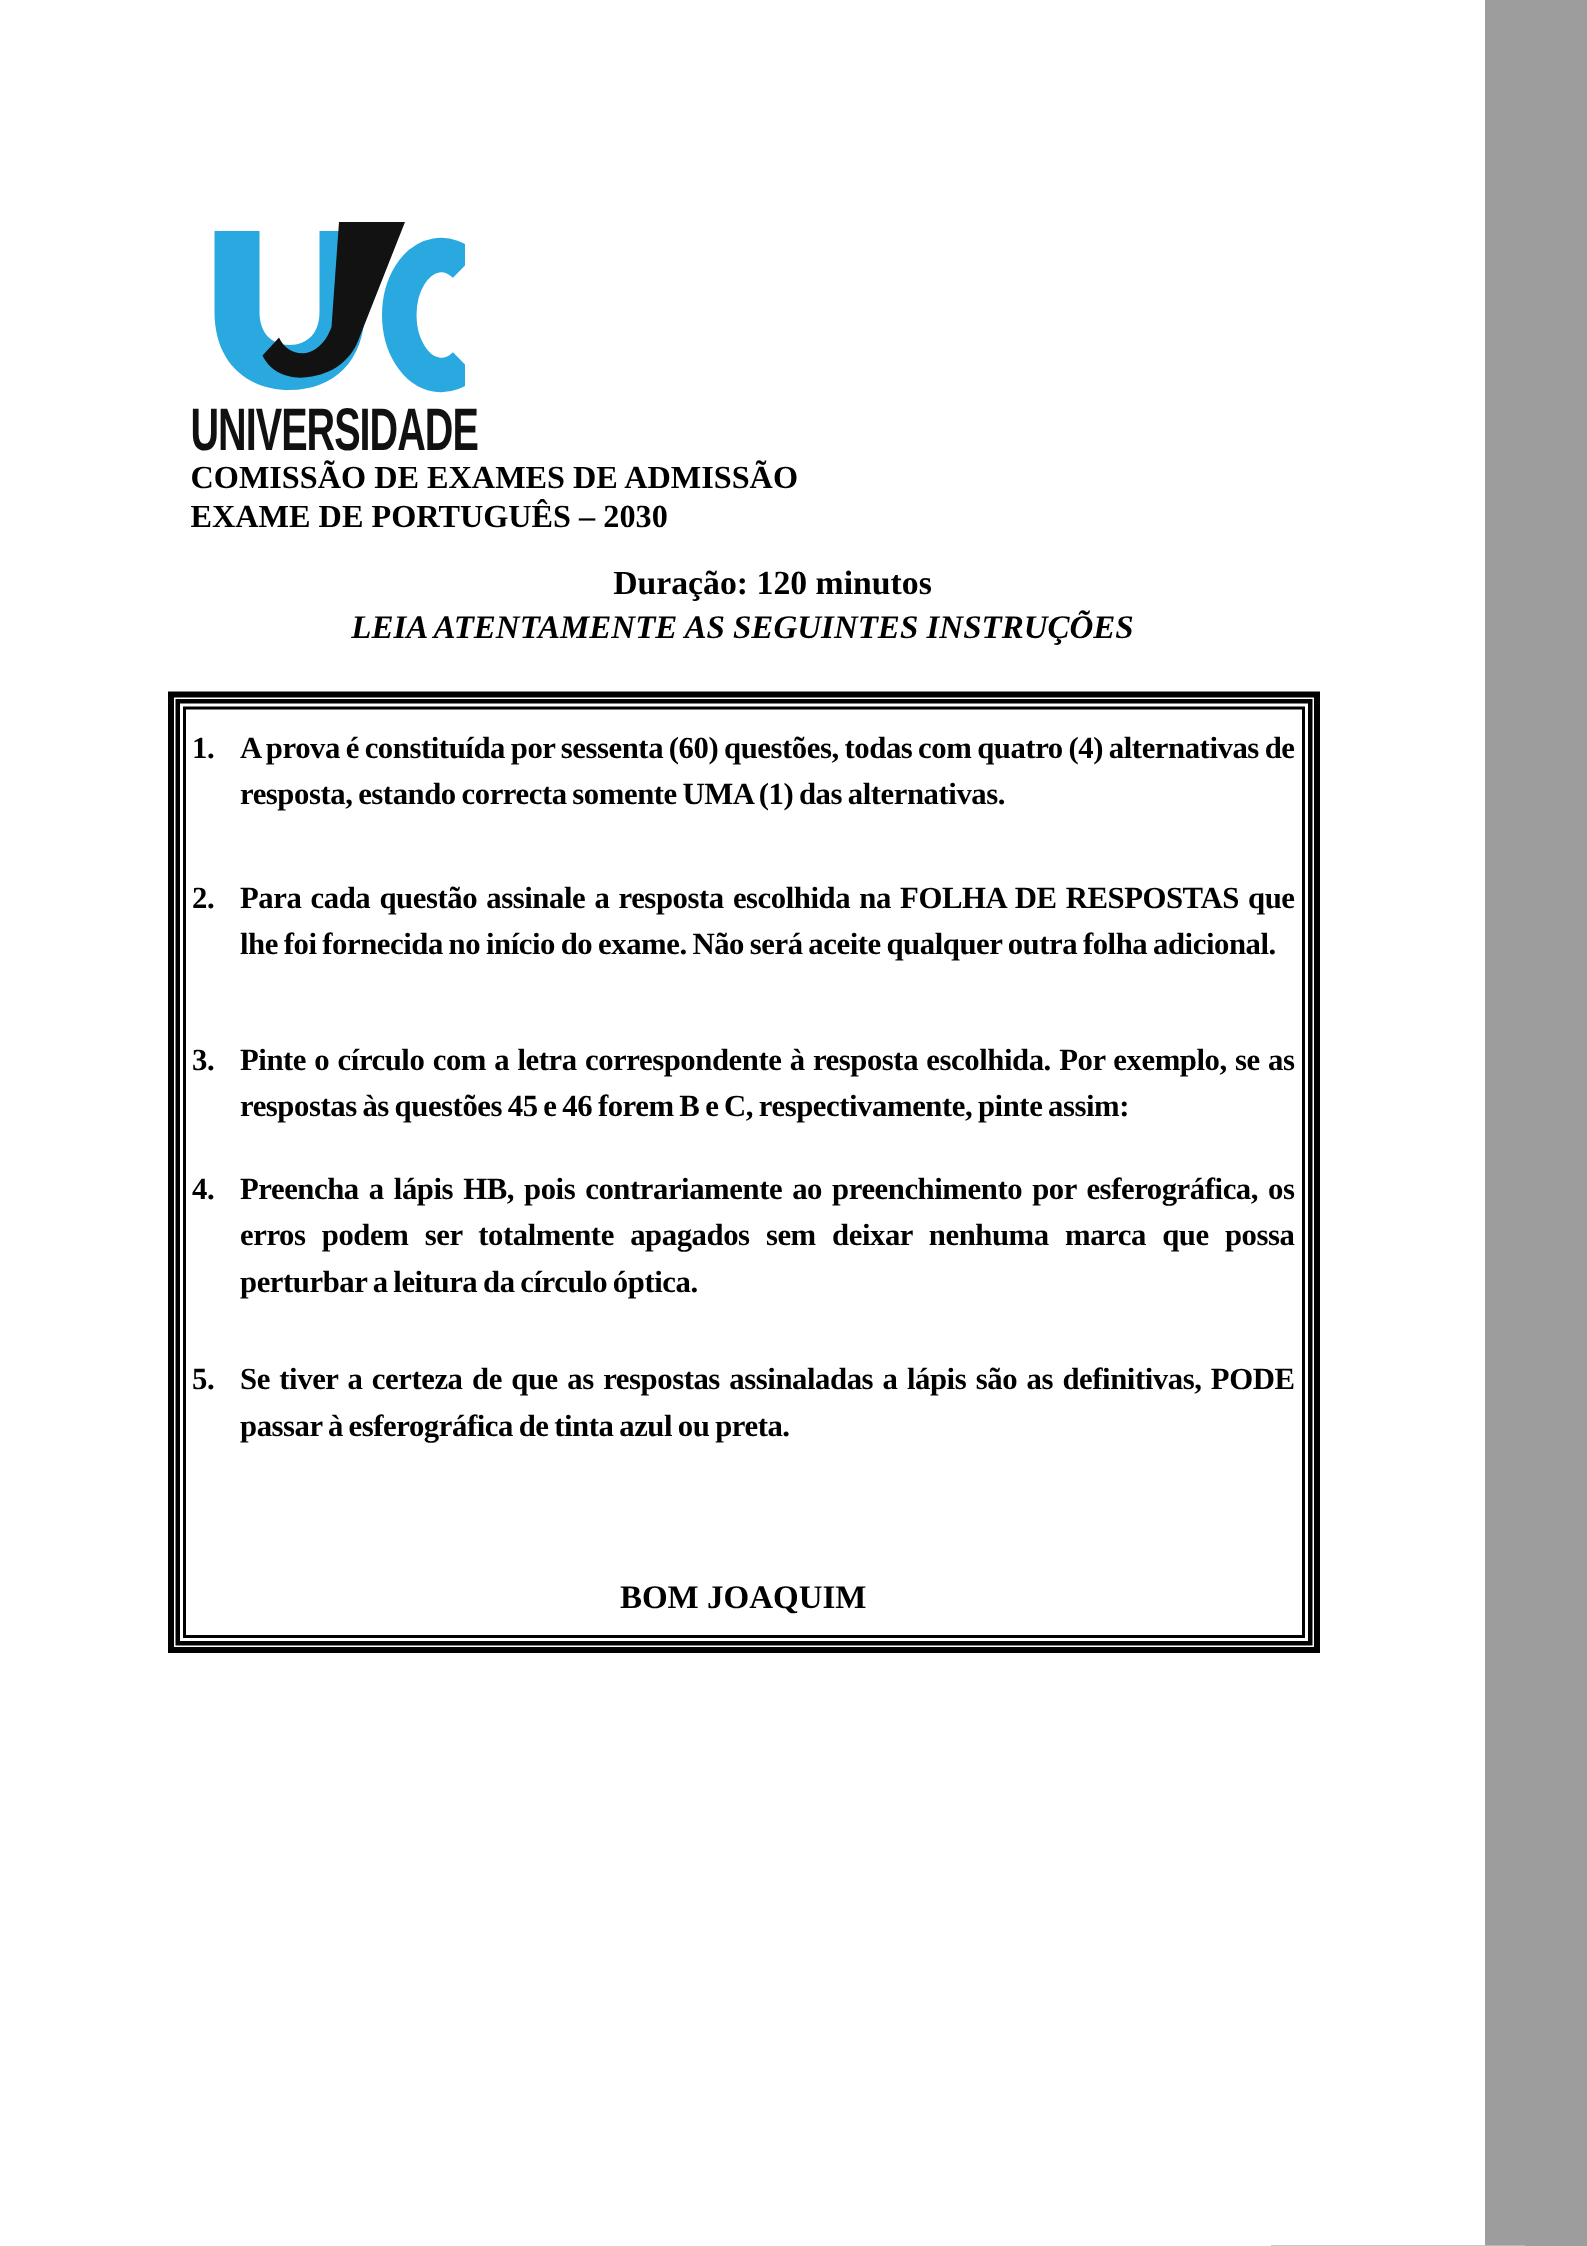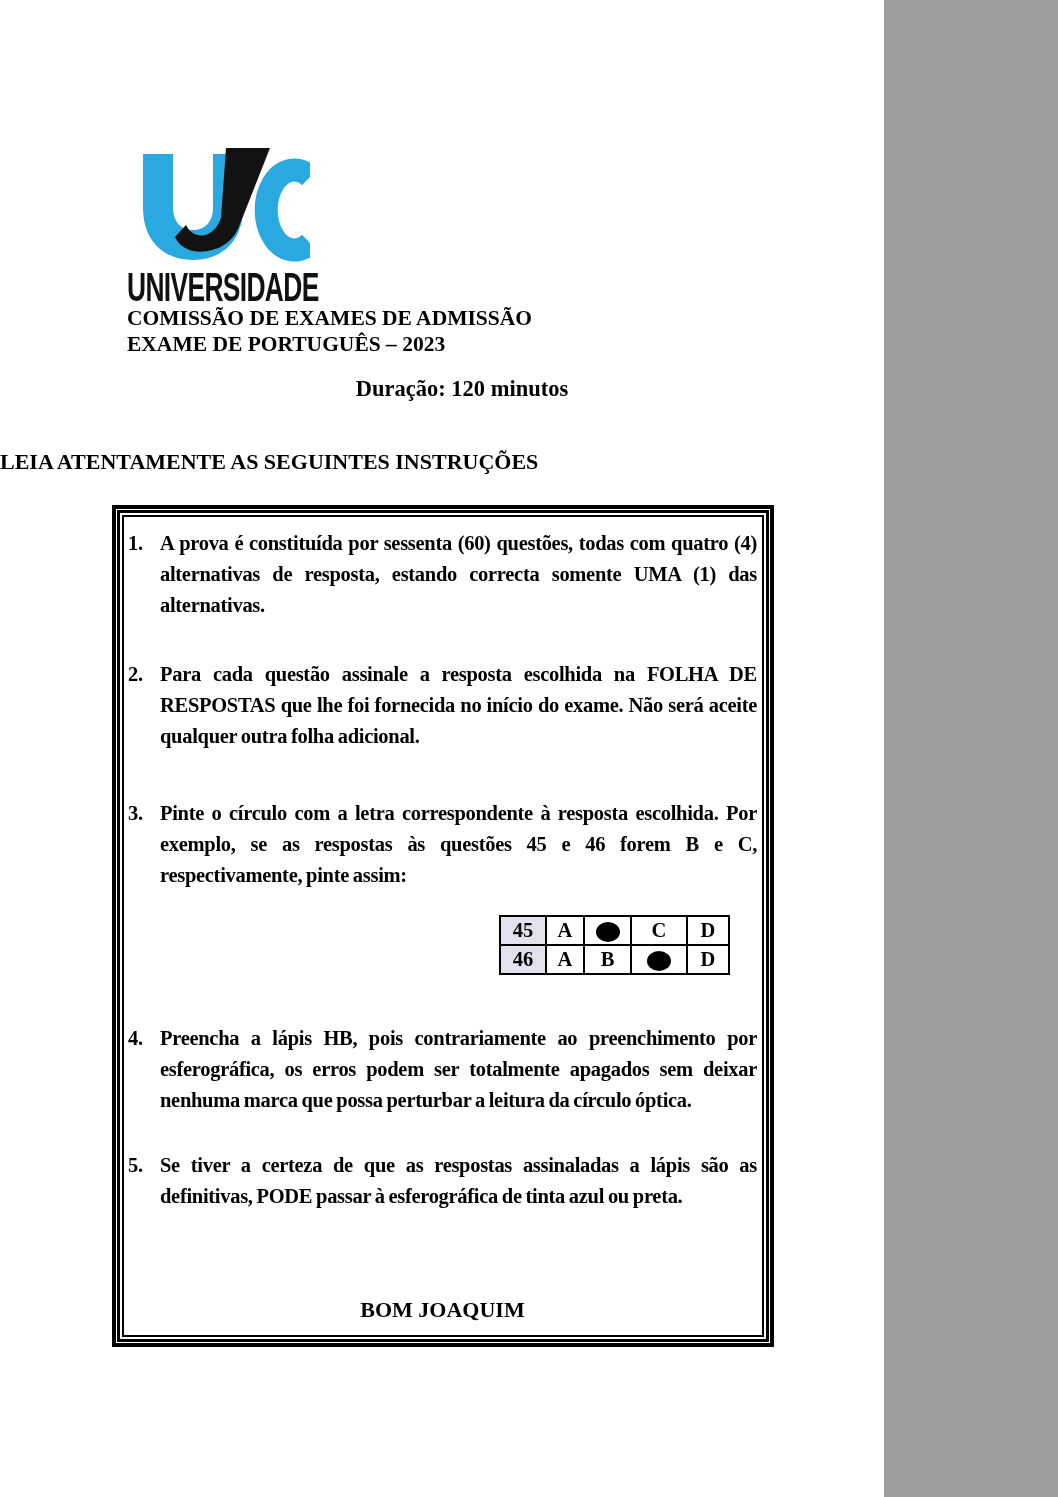--- a/index.html
+++ b/index.html
@@ -1,19 +1,19 @@
 <!DOCTYPE html>
 <html><head>
 <meta charset="utf-8">
 <style>
   * { margin:0; padding:0; box-sizing:border-box; }
   html,body { background:#9d9d9d; }
   .page {
     position:relative;
-    width:884px; height:1497px;
+    width:990px; height:1497px;
     background:#ffffff;
     overflow:hidden;
     font-family:"Liberation Serif", serif;
     color:#000;
   }
   .doc-header { padding-top:146px; }
   .logo-svg { display:block; margin-left:138px; }
   .wordmark1 {
     margin-left:127px; margin-top:3px;
     font-family:"Liberation Sans", sans-serif;
@@ -34,22 +34,22 @@
     margin-left:127px;
     font-weight:bold; font-size:21.5px; line-height:26px;
     white-space:nowrap;
   }
   .duration {
     margin-top:17px;
     text-align:center;
     font-weight:bold; font-size:22.5px; line-height:29px;padding-left:40px;
   }
   .leia {
-    margin-top:44px;
-    font-weight:bold; font-size:22px; line-height:29px;
+    text-align:center;
+    font-weight:bold; font-size:22px; line-height:29px;font-style:italic;
   }
   
   .box  { margin:29px 110px 0 112px; border:4px solid #000; padding:1px; }
   .box2 { border:3px solid #000; padding:2px; }
   .box3 { border:2px solid #000; padding:11px 5px 12px 4px; }
 
   .item { display:flex; font-weight:bold; font-size:20.5px; line-height:31px;
           letter-spacing:-0.3px; word-spacing:-1px; }
   .inum { width:32px; flex-shrink:0; }
   .itext { flex:1; text-align:justify; }
@@ -89,21 +89,21 @@
 
     <svg class="logo-svg" width="172" height="122" viewBox="0 0 172 122" xmlns="http://www.w3.org/2000/svg">
       <path fill="#29A9E0" d="M 5 8 L 35 8 L 35 62 C 35 76 43 84 55 84 C 67 84 75 76 75 62 L 75 8 L 105 8 L 105 62 C 105 94 85 114 55 114 C 25 114 5 94 5 62 Z"></path>
       <path fill="none" stroke="#29A9E0" stroke-width="23" d="M 172 31 A 28 40 0 1 0 172 97"></path>
       <path fill="#121212" d="M 88 2 L 132 2 L 102 78 C 97 93 86 102 70 105 C 55 108 42 102 37 91 L 48 79 C 52 88 62 92 70 88 C 76 85 80 80 83 72 Z"></path>
     </svg>
 
     <div><span class="wordmark1">UNIVERSIDADE</span></div>
 
     <div class="h-serif">COMISSÃO DE EXAMES DE ADMISSÃO</div>
-    <div class="h-serif">EXAME DE PORTUGUÊS – 2023</div>
+    <div class="h-serif">EXAME DE PORTUGUÊS – 2030</div>
 
     <div class="duration">Duração: 120 minutos</div>
 
     <div class="leia">LEIA ATENTAMENTE AS SEGUINTES INSTRUÇÕES</div>
   </div>
 
   <div class="box">
     <div class="box2">
       <div class="box3">
 
@@ -115,45 +115,20 @@
         <div class="item i2">
           <span class="inum">2.</span>
           <span class="itext">Para cada questão assinale a resposta escolhida na FOLHA DE RESPOSTAS que lhe foi fornecida no início do exame. Não será aceite qualquer outra folha adicional.</span>
         </div>
 
         <div class="item i3">
           <span class="inum">3.</span>
           <span class="itext">Pinte o círculo com a letra correspondente à resposta escolhida. Por exemplo, se as respostas às questões 45 e 46 forem B e C, respectivamente, pinte assim:</span>
         </div>
 
-        <table class="example-table">
-          <colgroup>
-            <col class="col-num">
-              <col class="col-a">
-              <col class="col-b">
-              <col class="col-c">
-              <col class="col-d">
-          </colgroup>
-          <tbody>
-              <tr>
-            <td class="numcell">45</td>
-            <td>A</td>
-            <td><span class="dot"></span></td>
-            <td>C</td>
-            <td>D</td>
-          </tr>
-          <tr>
-            <td class="numcell">46</td>
-            <td>A</td>
-            <td>B</td>
-            <td><span class="dot"></span></td>
-            <td>D</td>
-          </tr>
-        </tbody>
-          </table>
 
         <div class="item i4">
           <span class="inum">4.</span>
           <span class="itext">Preencha a lápis HB, pois contrariamente ao preenchimento por esferográfica, os erros podem ser totalmente apagados sem deixar nenhuma marca que possa perturbar a leitura da círculo óptica.</span>
         </div>
 
         <div class="item i5">
           <span class="inum">5.</span>
           <span class="itext">Se tiver a certeza de que as respostas assinaladas a lápis são as definitivas, PODE passar à esferográfica de tinta azul ou preta.</span>
         </div>

